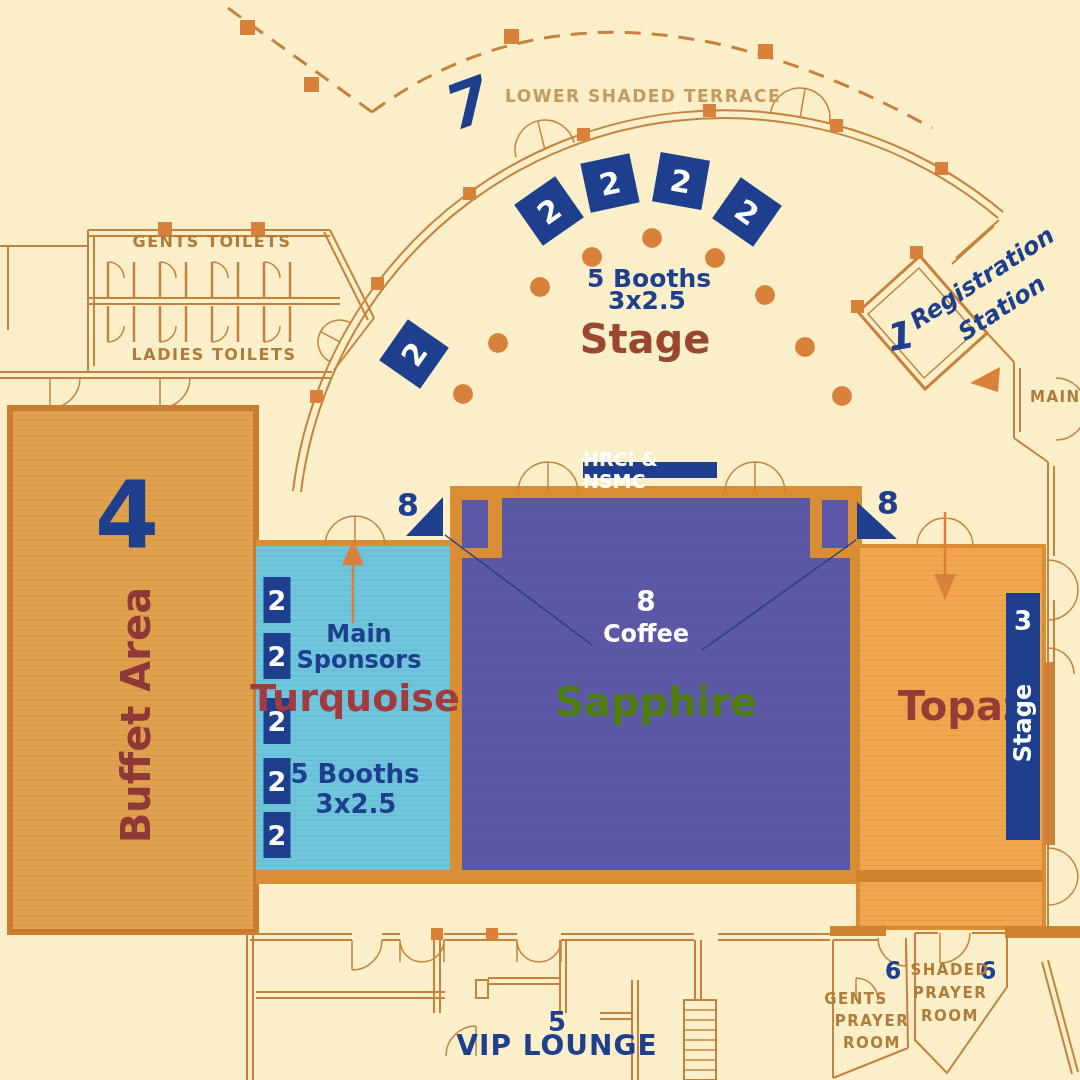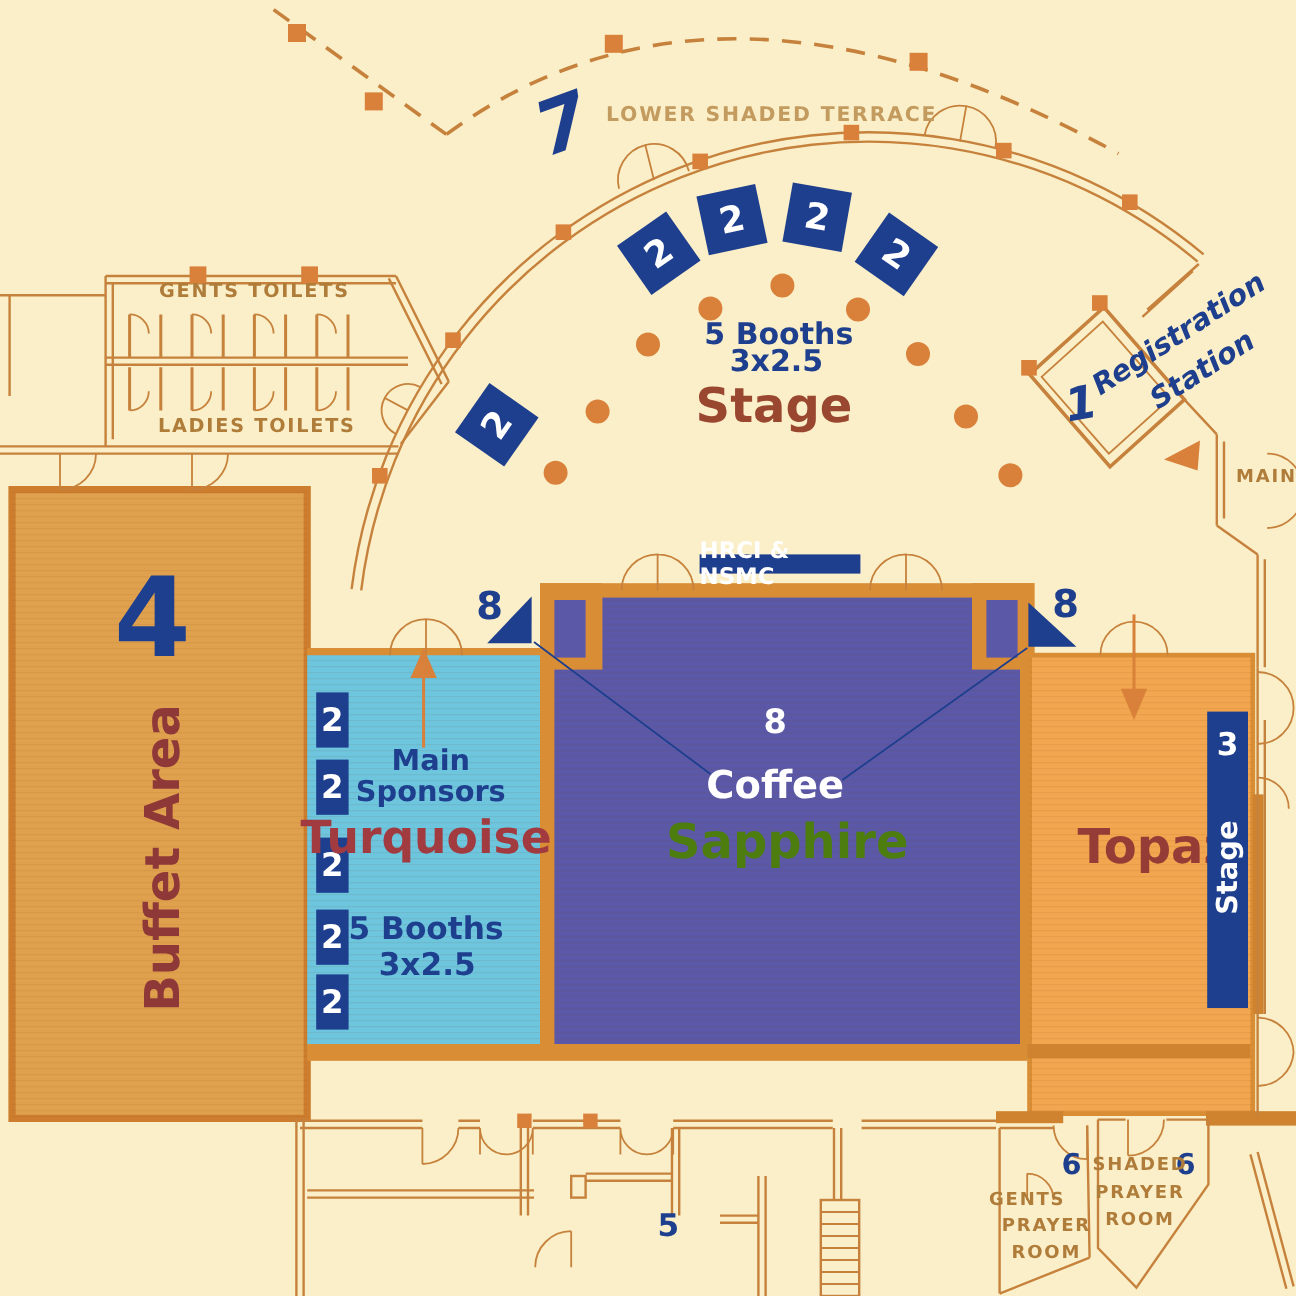--- a/index.html
+++ b/index.html
@@ -232,29 +232,30 @@
 <div class="lbl" style="left:355px;top:699px;font-size:38px;color:#A13B40;">Turquoise</div>
 <div class="lbl navy" style="left:355px;top:775px;font-size:26px;">5 Booths</div>
 <div class="lbl navy" style="left:356px;top:805px;font-size:26px;">3x2.5</div>
 
 <div class="banner" style="left:583px;top:462px;width:134px;height:16px;font-size:19px;">
       <span>HRCI &amp; NSMC</span>
     </div>
 <div class="lbl navy" style="left:408px;top:505px;font-size:32px;">8</div>
 <div class="lbl navy" style="left:888px;top:503px;font-size:32px;">8</div>
 <div class="lbl" style="left:646px;top:602px;font-size:28px;color:#fff;">8</div>
-<div class="lbl" style="left:646px;top:634px;font-size:32px;color:#fff;margin-top:20px;">Coffee</div>
+<div class="lbl" style="left:646px;top:634px;font-size:24px;color:#fff;">Coffee</div>
 <div class="lbl" style="left:656px;top:702px;font-size:40px;color:#4d7c0f;">Sapphire</div>
 
 <div class="lbl" style="left:950px;top:706px;font-size:40px;color:#963C36;margin-left:12px;">Topaz</div>
 <div class="banner" style="left:1006px;top:593px;width:34px;height:247px;"></div>
 <div class="lbl" style="left:1023px;top:622px;font-size:26px;color:#fff;">3</div>
 <div class="lbl" style="left:1023px;top:723px;font-size:24px;color:#fff;transform:translate(-50%,-50%) rotate(-90deg);">Stage</div>
 
 <div class="lbl navy" style="left:557px;top:1023px;font-size:26px;">5</div>
+<div class="lbl navy" style="left:557px;top:1046px;font-size:28px;letter-spacing:1px;">VIP LOUNGE</div>
 
 <div class="lbl navy" style="left:893px;top:971px;font-size:24px;">6</div>
 <div class="lbl navy" style="left:988px;top:971px;font-size:24px;">6</div>
 <div class="lbl" style="left:856px;top:999px;font-size:15px;"><span class="plantxt">GENTS</span></div>
 <div class="lbl" style="left:872px;top:1021px;font-size:15px;"><span class="plantxt">PRAYER</span></div>
 <div class="lbl" style="left:872px;top:1043px;font-size:15px;"><span class="plantxt">ROOM</span></div>
 <div class="lbl" style="left:950px;top:970px;font-size:15px;"><span class="plantxt">SHADED</span></div>
 <div class="lbl" style="left:950px;top:993px;font-size:15px;"><span class="plantxt">PRAYER</span></div>
 <div class="lbl" style="left:950px;top:1016px;font-size:15px;"><span class="plantxt">ROOM</span></div>
 

